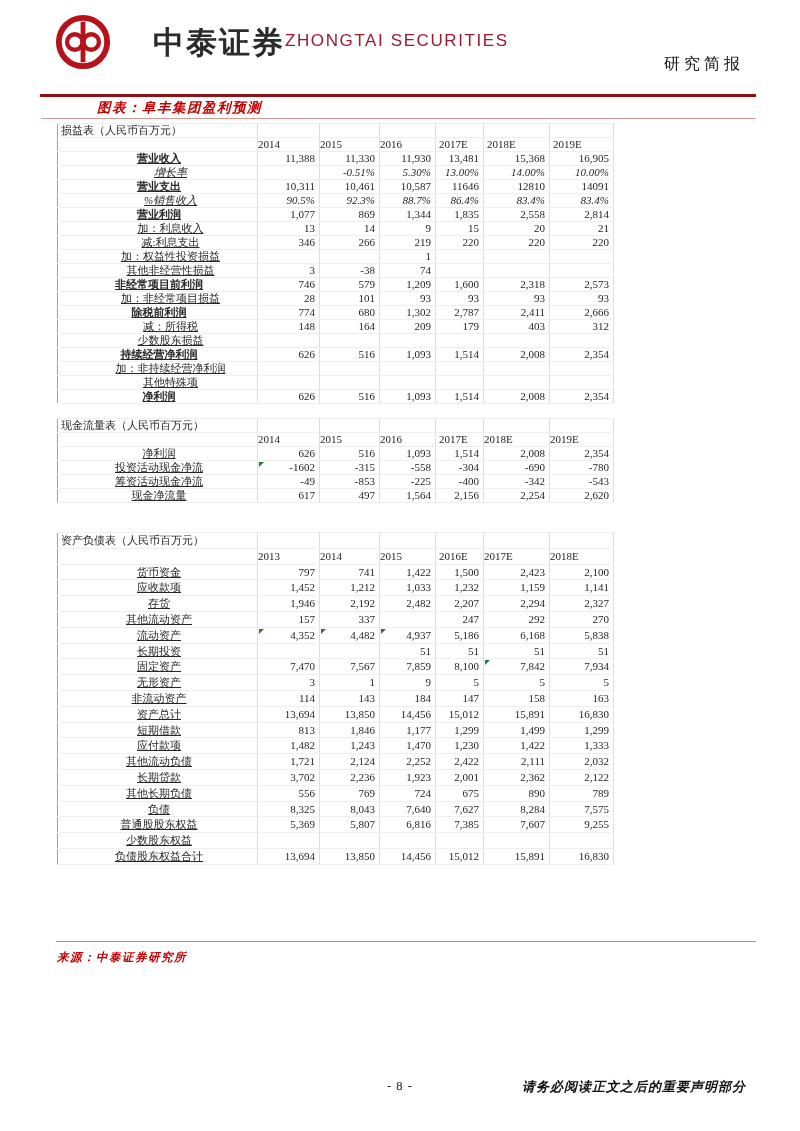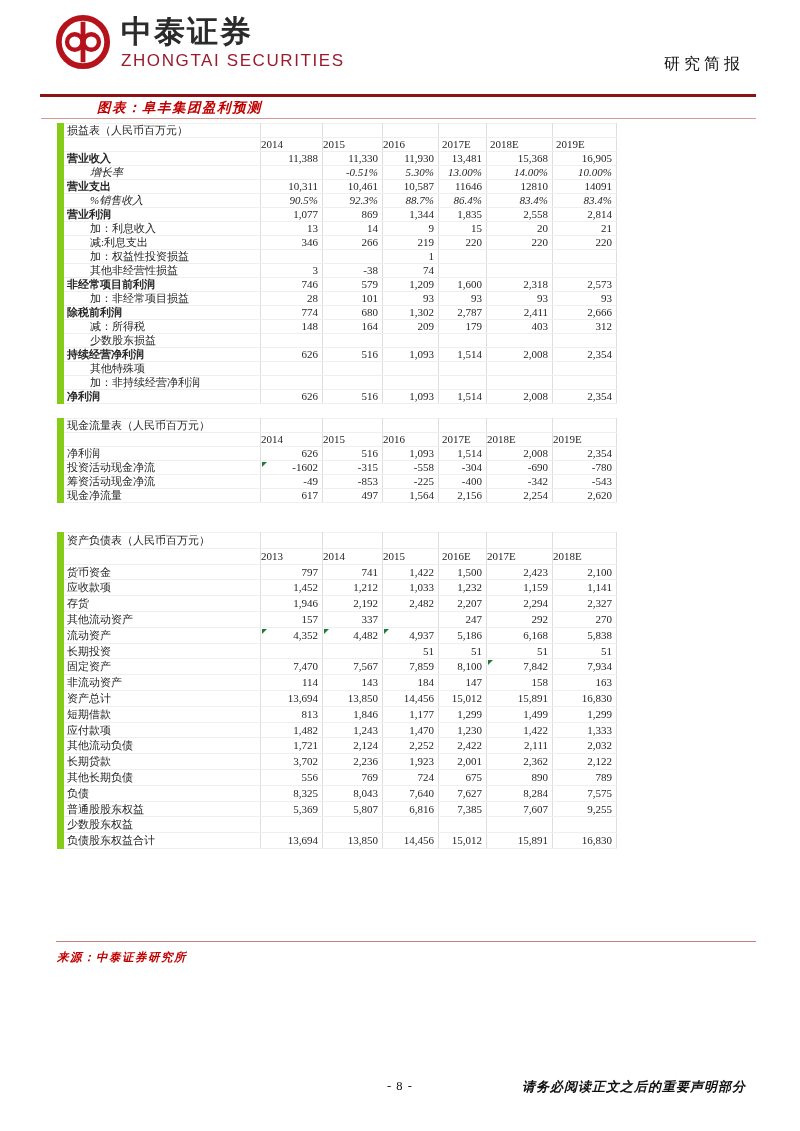--- a/index.html
+++ b/index.html
@@ -1,42 +1,42 @@
 <!DOCTYPE html>
 <html><head>
 <meta charset="utf-8">
 <style>
   html,body{margin:0;padding:0;background:#ffffff;}
   .page{position:relative;width:800px;height:1131px;background:#fff;overflow:hidden;
         font-family:"Liberation Serif","DejaVu Serif",serif;color:#222;}
 
   
   .logo{position:absolute;left:54px;top:13px;display:flex;align-items:center;gap:9px;}
-  .logo-text{display:flex;flex-direction:column;line-height:1;}
+  .logo-text{display:flex;flex-direction:row;line-height:1;margin-left:32px;}
   .brand-cn{font-family:"Liberation Sans","DejaVu Sans",sans-serif;font-weight:bold;
             font-size:31px;color:#2b2b2b;letter-spacing:2px;}
   .brand-en{font-family:"Liberation Sans","DejaVu Sans",sans-serif;font-weight:normal;
             font-size:17px;color:#9b1b2d;letter-spacing:1.6px;margin-top:5px;}
   .doc-type{position:absolute;right:56px;top:54px;font-size:16px;color:#111;letter-spacing:4px;}
   .rule-thick{position:absolute;left:40px;right:44px;top:94px;height:3px;background:#8e1114;}
   .fig-caption{position:absolute;left:57px;top:99px;font-size:13.5px;font-weight:bold;
                font-style:italic;color:#c00000;letter-spacing:1.5px;margin-left:40px;}
   .rule-thin{position:absolute;left:41px;right:44px;top:118px;height:1px;background:#d49a96;}
 
   
   .tables{position:absolute;left:57px;top:123px;width:560px;}
   table{border-collapse:collapse;table-layout:fixed;font-size:11px;color:#262626;
-        border-left:7px solid #84cc16;border-top:1px solid #f0f0f0;}
+        border-left:1px solid #84cc16;border-top:1px solid #f0f0f0;}
   td,th{border-right:1px solid #dedede;border-bottom:1px solid #efefef;
         padding:0;overflow:hidden;white-space:nowrap;vertical-align:middle;}
   th{font-weight:normal;text-align:left;padding-right:4px;}
   th.hl{text-align:left;padding-left:3px;}
   #t1 th:nth-child(6),#t1 th:nth-child(7){text-align:left;padding-left:3px;}
   td.num{text-align:right;padding-right:4px;position:relative;}
-  td.lbl{text-align:left;padding-left:3px;}
+  td.lbl{text-align:center;padding-left:3px;text-decoration:underline;}
   td.tbl-title{text-align:left;padding-left:3px;}
   .lbl-b{font-weight:bold;}
   .lbl-ind{padding-left:26px !important;}
   .row-i{font-style:italic;}
   .row-i .lbl{padding-left:26px;}
   .rh13 td,.rh13 th{height:13px;line-height:13px;}
   .rh15 td,.rh15 th{height:14.8px;line-height:14.8px;}
   #t2{margin-top:14px;}
   #t3{margin-top:29px;}
   .gmark{position:absolute;left:1px;top:1px;width:0;height:0;
@@ -233,30 +233,30 @@
           <tr>
             <td class="lbl lbl-b">持续经营净利润</td>
             <td class="num">626</td>
             <td class="num">516</td>
             <td class="num">1,093</td>
             <td class="num">1,514</td>
             <td class="num">2,008</td>
             <td class="num">2,354</td>
           </tr>
           <tr>
+            <td class="lbl lbl-ind">加：非持续经营净利润</td>
+            <td class="num"></td>
+            <td class="num"></td>
+            <td class="num"></td>
+            <td class="num"></td>
+            <td class="num"></td>
+            <td class="num"></td>
+          </tr>
+          <tr>
             <td class="lbl lbl-ind">其他特殊项</td>
-            <td class="num"></td>
-            <td class="num"></td>
-            <td class="num"></td>
-            <td class="num"></td>
-            <td class="num"></td>
-            <td class="num"></td>
-          </tr>
-          <tr>
-            <td class="lbl lbl-ind">加：非持续经营净利润</td>
             <td class="num"></td>
             <td class="num"></td>
             <td class="num"></td>
             <td class="num"></td>
             <td class="num"></td>
             <td class="num"></td>
           </tr>
           <tr>
             <td class="lbl lbl-b">净利润</td>
             <td class="num">626</td>
@@ -421,20 +421,29 @@
           <tr>
             <td class="lbl ">固定资产</td>
             <td class="num">7,470</td>
             <td class="num">7,567</td>
             <td class="num">7,859</td>
             <td class="num">8,100</td>
             <td class="num">7,842<span class="gmark"></span></td>
             <td class="num">7,934</td>
           </tr>
           <tr>
+            <td class="lbl ">无形资产</td>
+            <td class="num">3</td>
+            <td class="num">1</td>
+            <td class="num">9</td>
+            <td class="num">5</td>
+            <td class="num">5</td>
+            <td class="num">5</td>
+          </tr>
+          <tr>
             <td class="lbl ">非流动资产</td>
             <td class="num">114</td>
             <td class="num">143</td>
             <td class="num">184</td>
             <td class="num">147</td>
             <td class="num">158</td>
             <td class="num">163</td>
           </tr>
           <tr>
             <td class="lbl ">资产总计</td>

